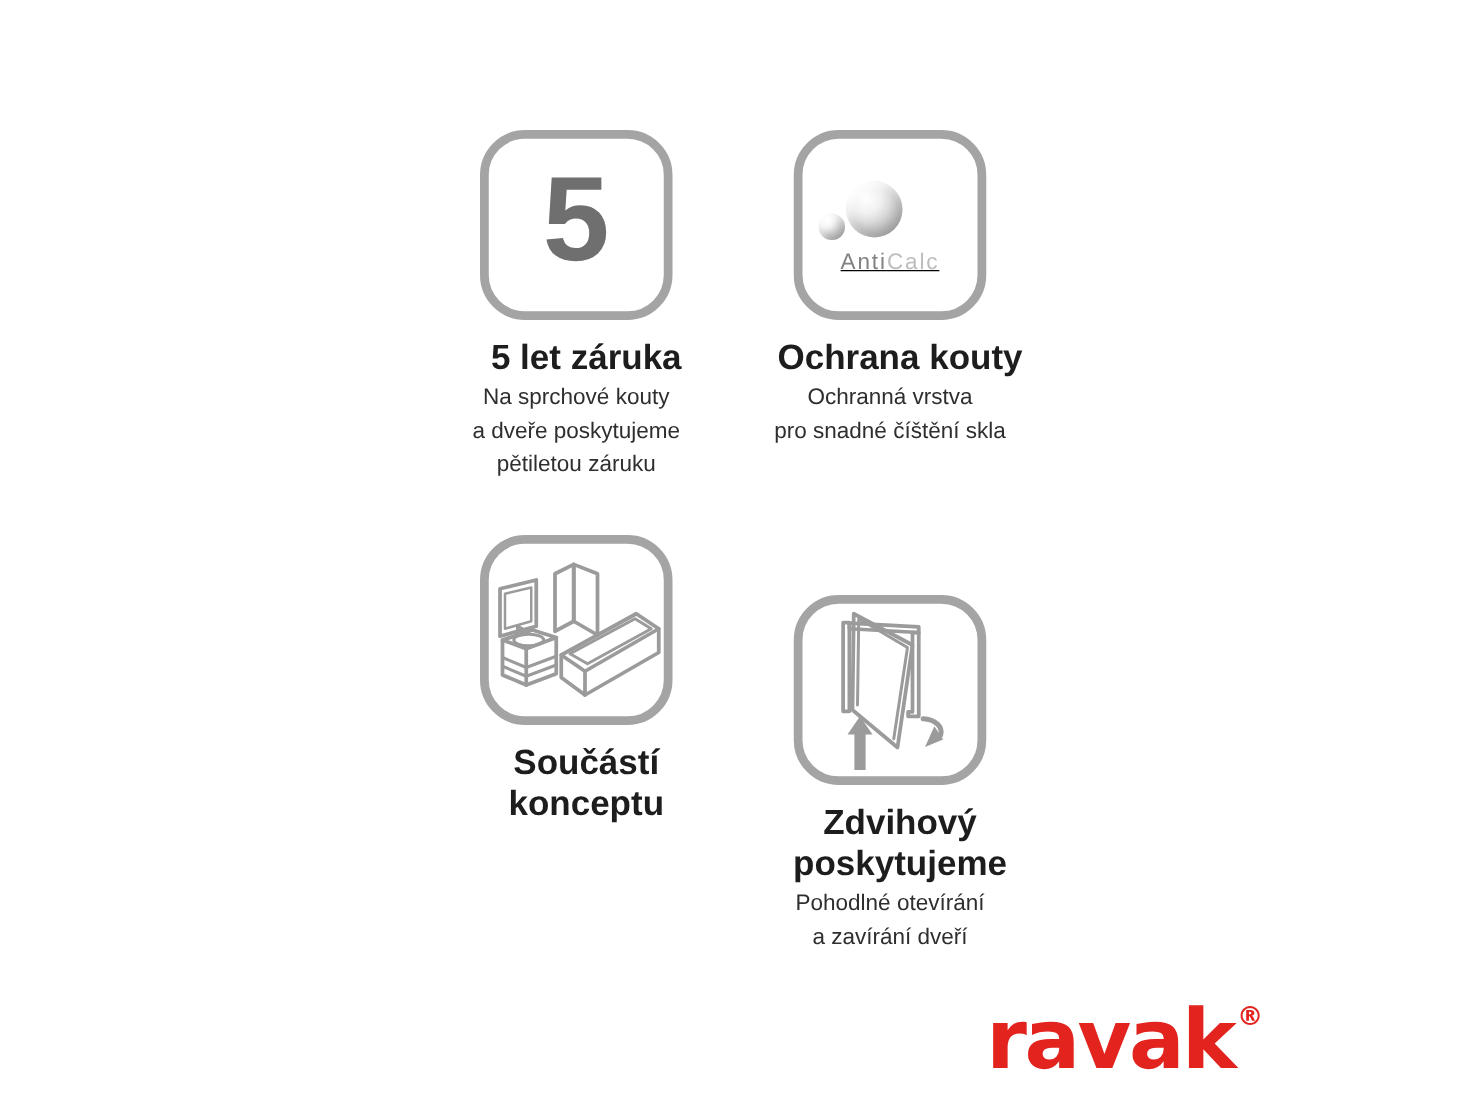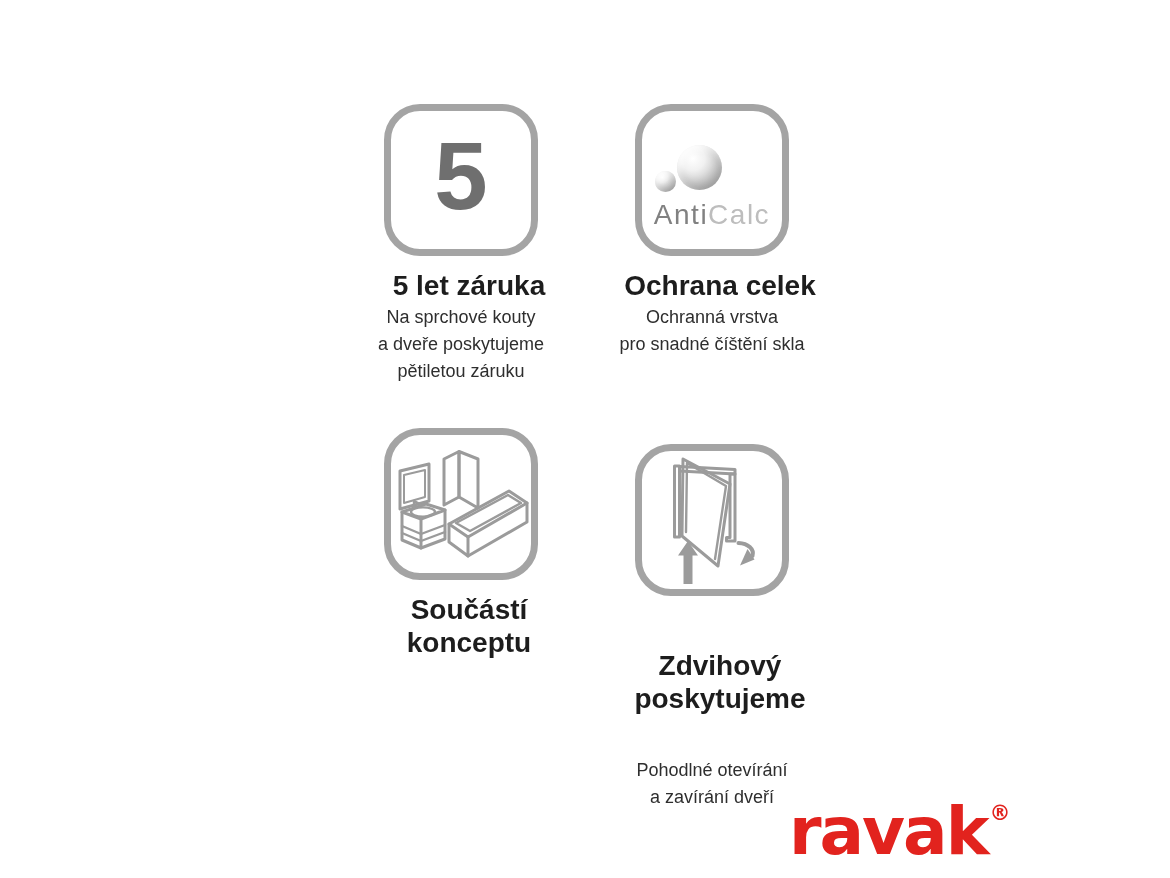--- a/index.html
+++ b/index.html
@@ -19,21 +19,21 @@
     position: absolute;
     width: 282px;
     display: flex;
     flex-direction: column;
     align-items: center;
     text-align: center;
   }
   .f0 { left: 320px; top: 104px; }
   .f1 { left: 571px; top: 104px; }
   .f2 { left: 320px; top: 428px; }
-  .f3 { left: 571px; top: 444px; gap: 40px; }
+  .f3 { left: 571px; top: 476px; }
 
   .badge {
     box-sizing: border-box;
     width: 154px;
     height: 152px;
     border: 7px solid var(--icon-outline, #a4a4a4);
     border-radius: 36px;
     background: #ffffff;
     position: relative;
     display: flex;
@@ -69,24 +69,25 @@
     background: radial-gradient(circle at 35% 30%, #ffffff 0%, #f1f1f1 28%, #c6c6c6 62%, #8f8f8f 100%);
     box-shadow: inset -4px -6px 8px rgba(0,0,0,0.10), inset 3px 4px 6px rgba(255,255,255,0.85);
   }
   .sphere-large { left: 35px; top: 34px; width: 45px; height: 45px; }
   .sphere-small { left: 13px; top: 60px; width: 21px; height: 21px; }
   .anticalc-label {
     position: absolute;
     left: 0; right: 0;
     top: 88px;
     text-align: center;
-    font-size: 28px;
+    font-size: 18px;
     letter-spacing: 1.5px;
     font-weight: 500;
     white-space: nowrap;
+    text-decoration: underline;
   }
   .anticalc-anti { color: var(--anticalc-anti, #818181); }
   .anticalc-calc { color: var(--anticalc-calc, #bdbdbd); }
 
   
   .art {
     stroke: var(--icon-art, #9b9b9b);
     fill: none;
     stroke-width: 3;
     stroke-linejoin: round;
@@ -144,21 +145,21 @@
       </p>
     </div>
 
     <div class="feature f1">
       <div class="badge">
         <span class="sphere sphere-large"></span>
         <span class="sphere sphere-small"></span>
         <span class="anticalc-label"><span class="anticalc-anti">Anti</span><span class="anticalc-calc">Calc</span></span>
       </div>
       <h3 class="title">
-        <span>Ochrana celek</span>
+        <span>Ochrana kouty</span>
       </h3>
       <p class="desc">
         <span>Ochranná vrstva</span><br>
         <span>pro snadné číštění skla</span>
       </p>
     </div>
 
     <div class="feature f2">
       <div class="badge">
         <svg viewBox="0 0 138 138" width="138" height="138">

